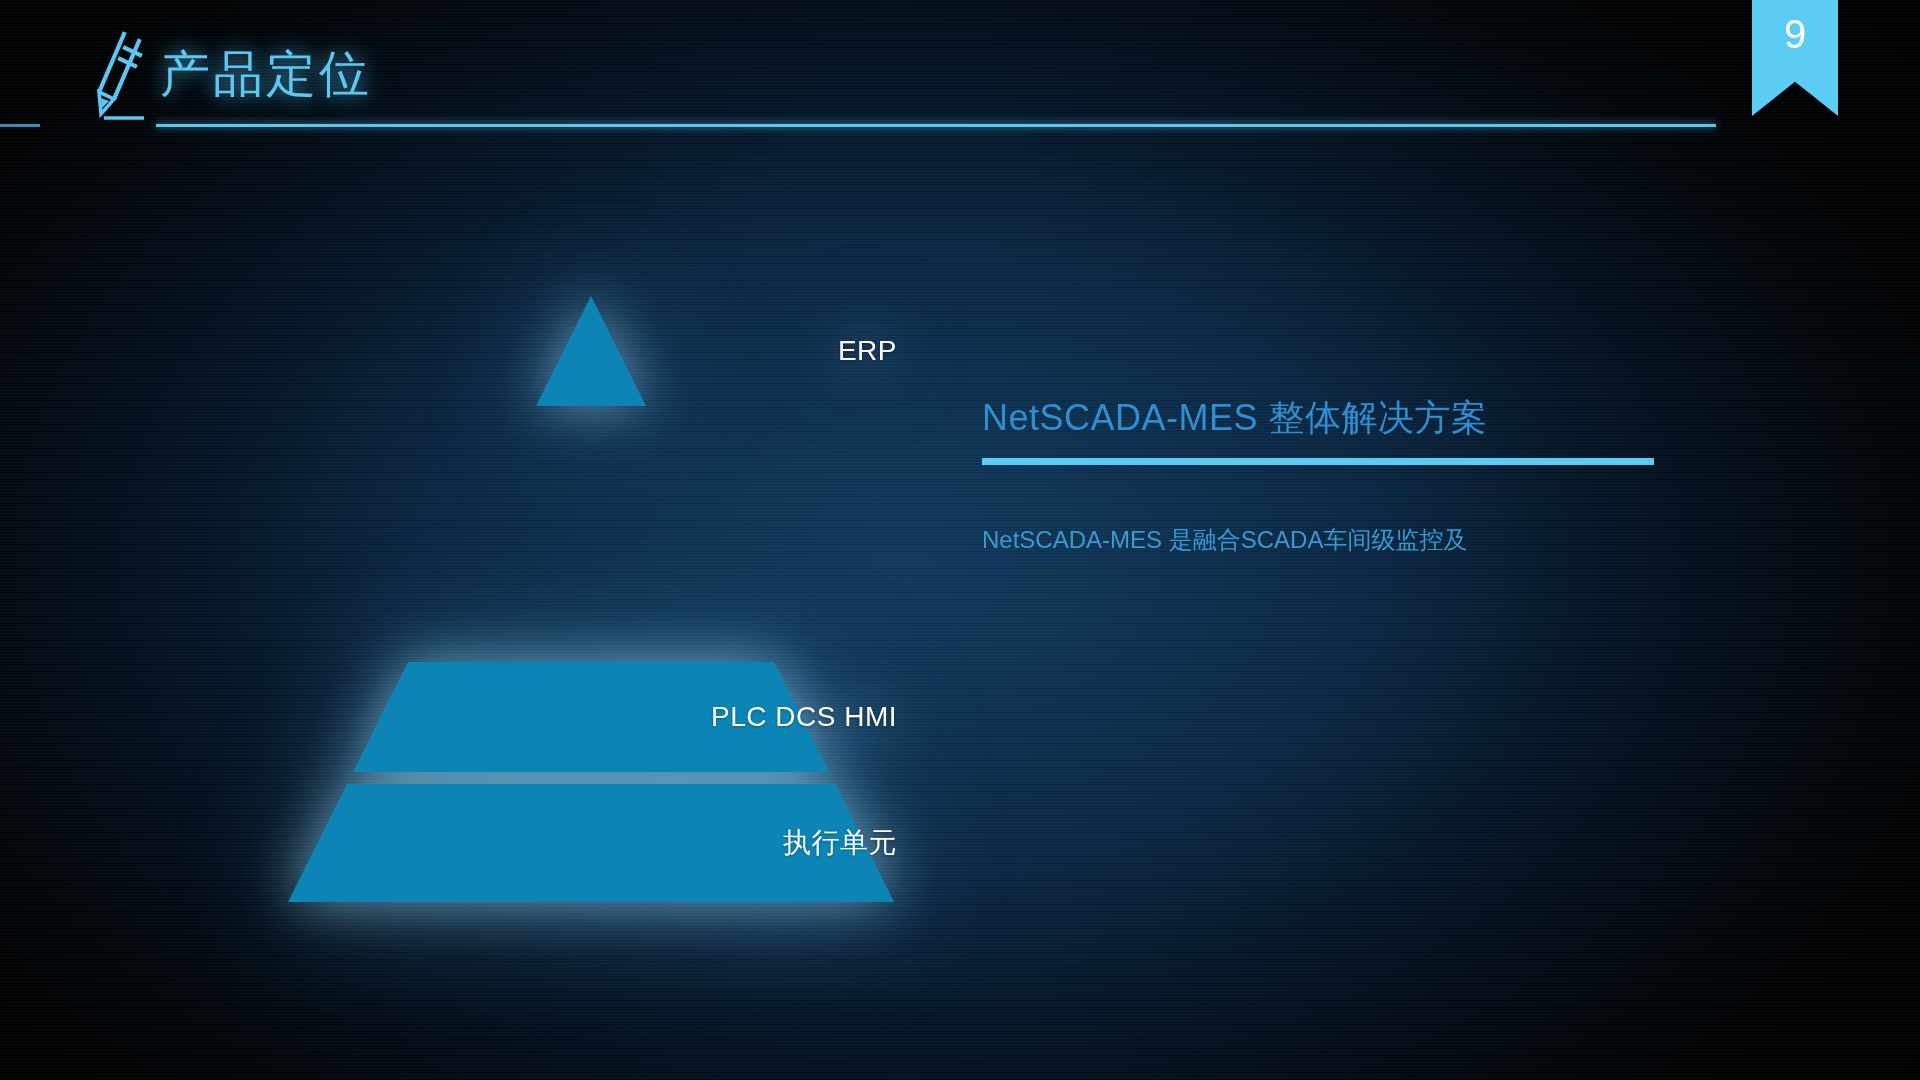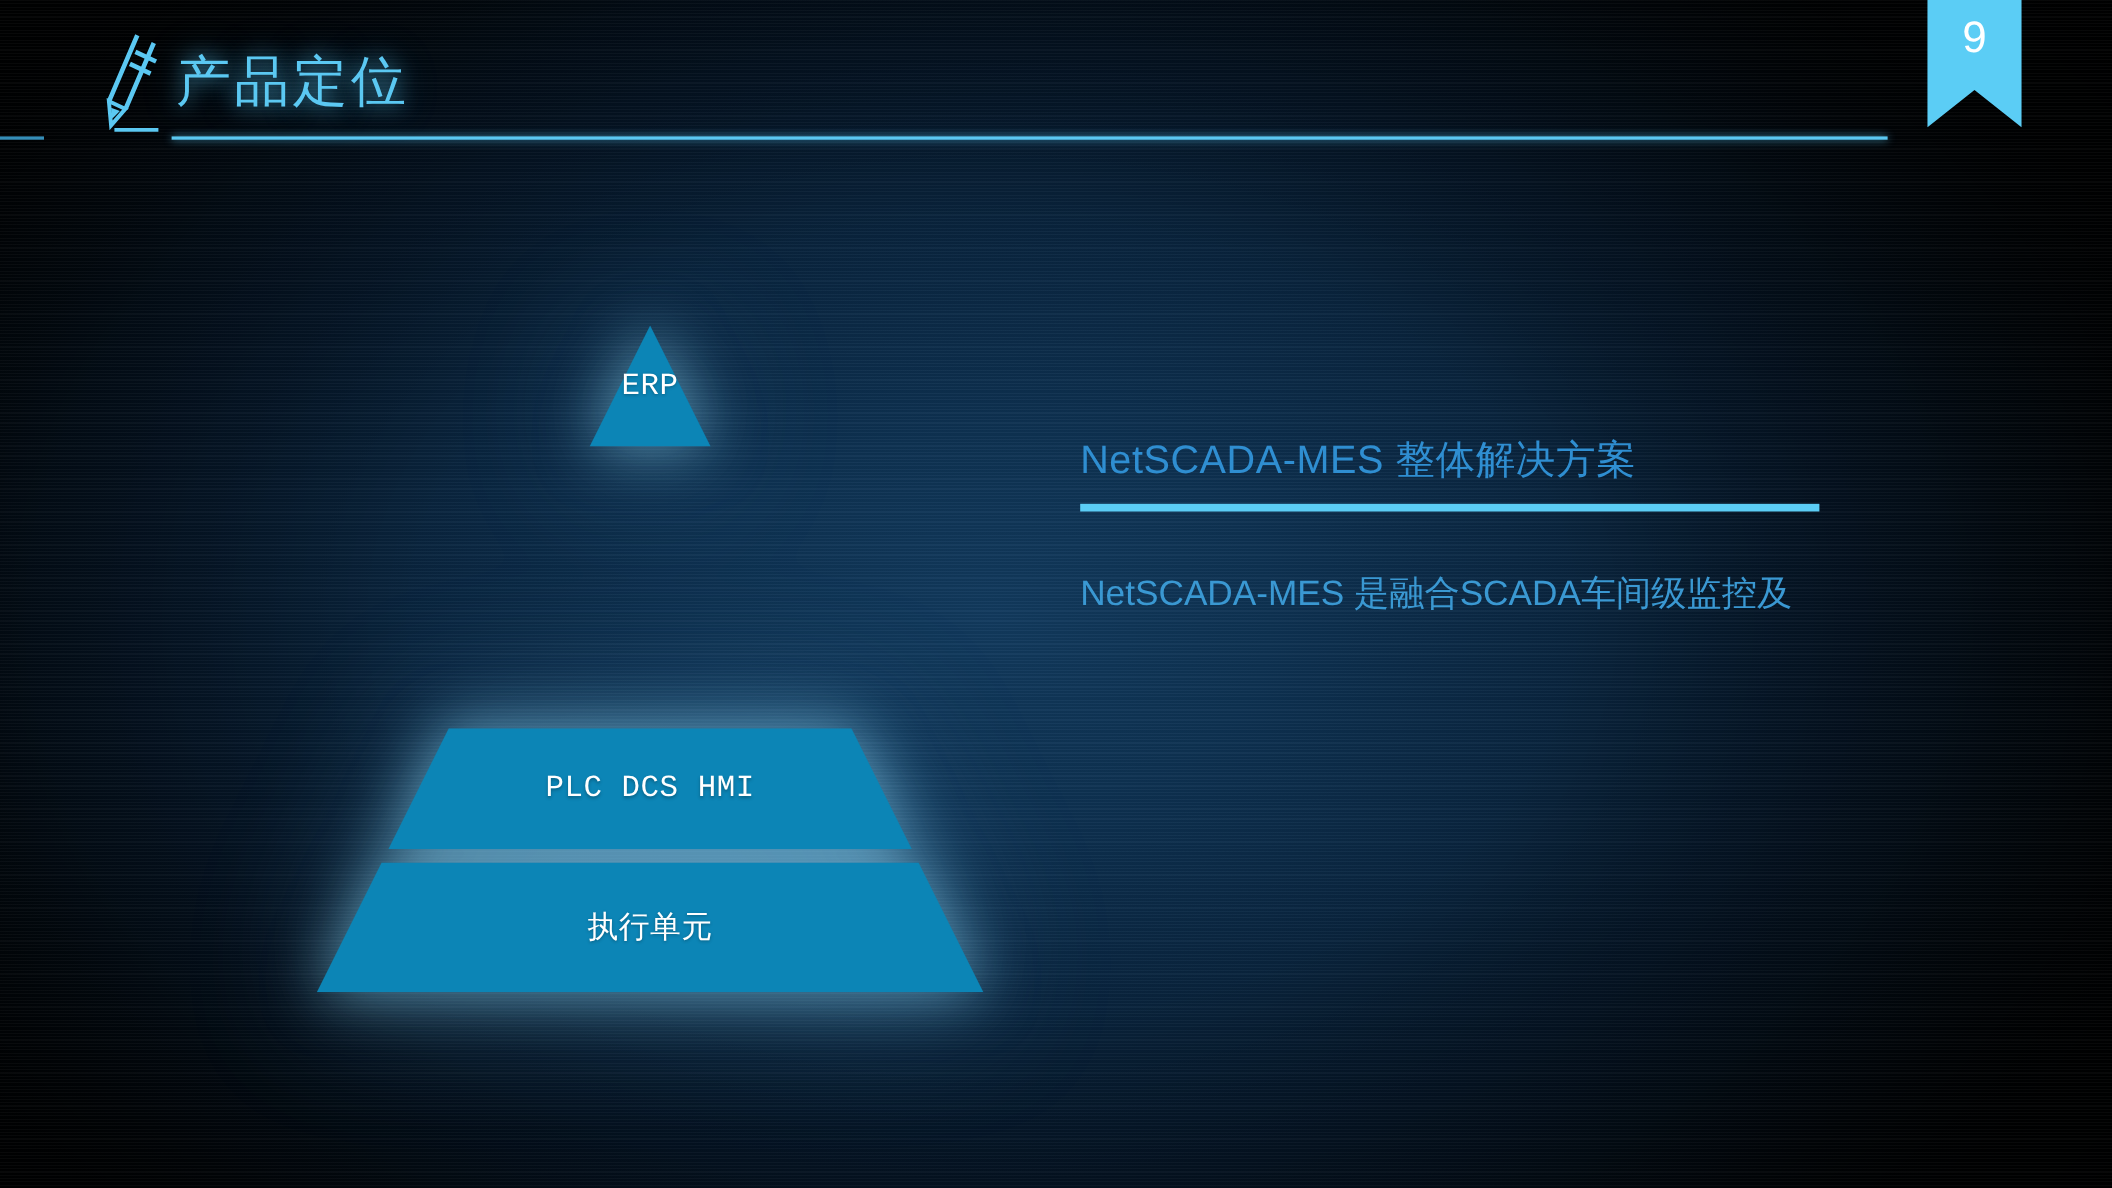--- a/index.html
+++ b/index.html
@@ -129,22 +129,21 @@
     z-index: 5;
     filter: drop-shadow(0 0 26px rgba(150,225,255,0.55))
             drop-shadow(0 0 60px rgba(100,190,245,0.30));
   }
   .tier {
     position: absolute;
     left: 0;
     width: 612px;
     display: flex;
     align-items: center;
-    justify-content: center;
-    font-family: Liberation Mono, monospace;
+    justify-content: flex-end;
   }
   .tier .tier-label {
     color: #ffffff;
     font-size: 28px;
     letter-spacing: 0.5px;
     position: relative;
     z-index: 2;
     text-shadow: 0 1px 3px rgba(0,0,0,0.30);
   }
   .tier-shape {
@@ -169,21 +168,21 @@
   }
   #content-underline {
     margin-top: 14px;
     width: 672px;
     height: 7px;
     background: #5bcdf5;
   }
   #content-body {
     margin-top: 46px;
     width: 690px;
-    font-size: 32px;
+    font-size: 24px;
     line-height: 57px;
     color: #3a98d2;
   }
   #content-body .body-line { display: block; white-space: nowrap; }
 </style>
 </head>
 <body>
 
 <div id="slide">
 

